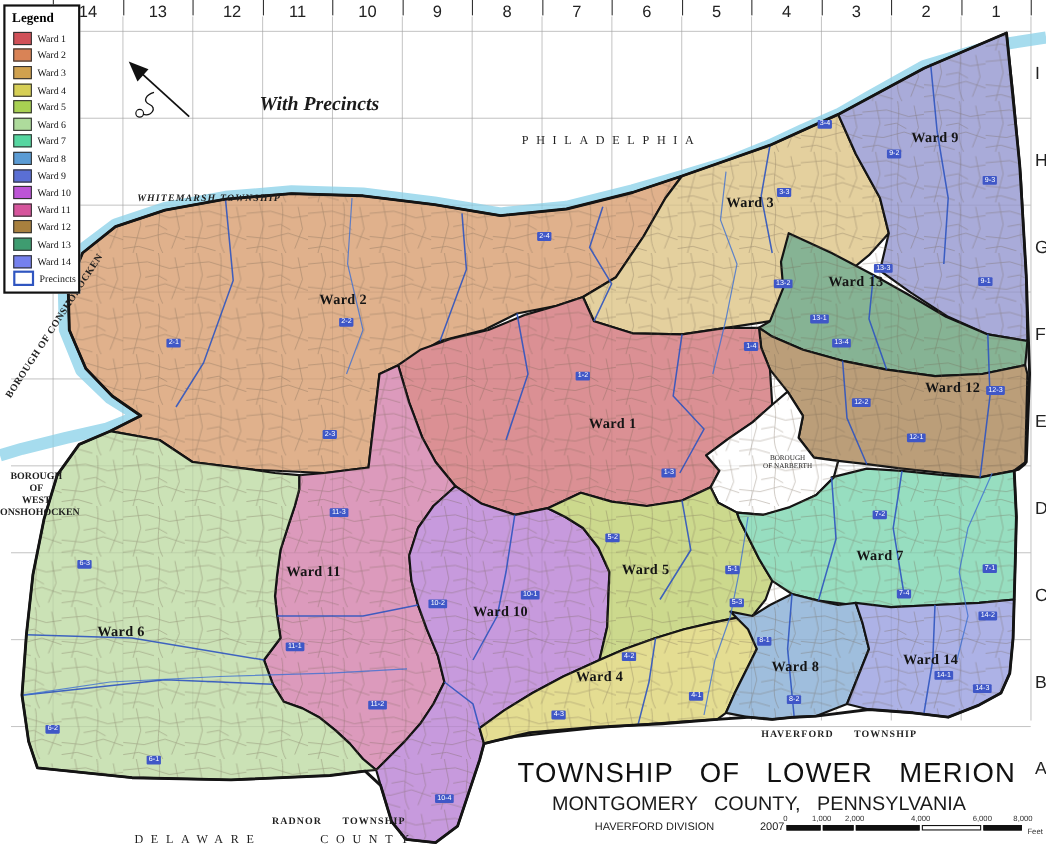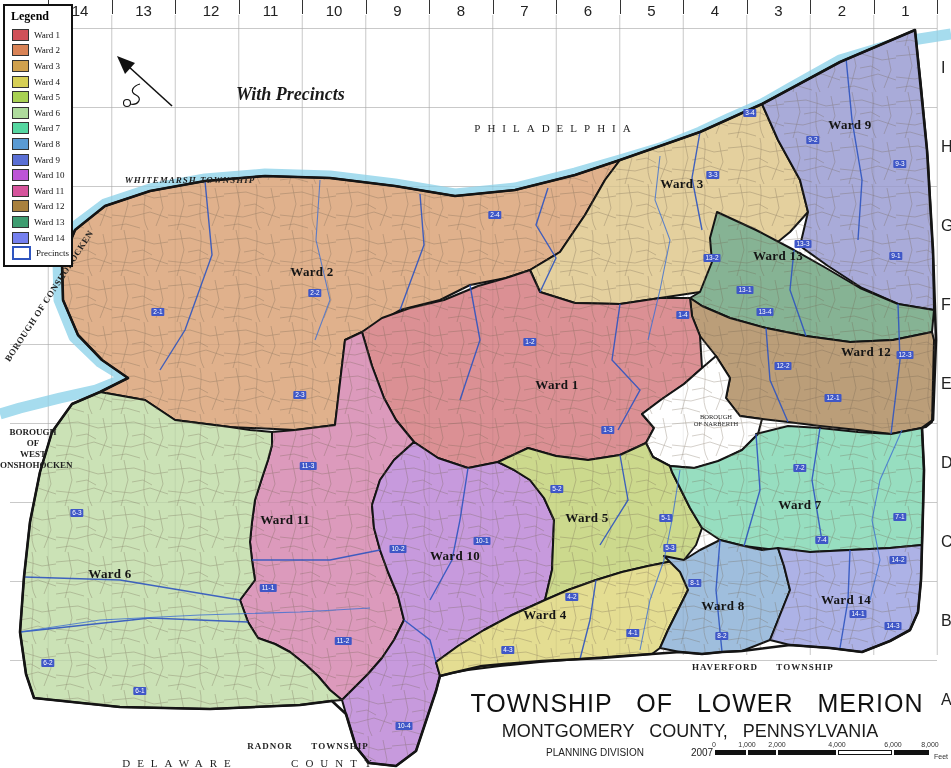--- a/index.html
+++ b/index.html
@@ -271,21 +271,21 @@
   </div>
   <div class="abs place bold-sm" style="left:725px;top:667px;transform:translate(-50%,-50%);">HAVERFORD</div>
   <div class="abs place bold-sm" style="left:805px;top:667px;transform:translate(-50%,-50%);">TOWNSHIP</div>
   <div class="abs place bold-sm" style="left:270px;top:746px;transform:translate(-50%,-50%);">RADNOR</div>
   <div class="abs place bold-sm" style="left:340px;top:746px;transform:translate(-50%,-50%);">TOWNSHIP</div>
   <div class="abs ctr place sp-wide" style="left:180px;top:763px;">DELAWARE</div>
   <div class="abs ctr place sp-wide" style="left:335px;top:763px;">COUNTY</div>
 
   <div id="tb1" class="ctr">TOWNSHIP OF LOWER MERION</div>
   <div id="tb2" class="ctr">MONTGOMERY COUNTY, PENNSYLVANIA</div>
-  <div id="tb3" class="ctr">PLANNING DIVISION</div>
+  <div id="tb3" class="ctr">HAVERFORD DIVISION</div>
   <div id="tb4" class="ctr">2007</div>
   <div id="scalebar">
       <div class="sc-lb" style="left: 714px; top: 741px;">0</div>
       <div class="sc-lb" style="left: 747px; top: 741px;">1,000</div>
       <div class="sc-lb" style="left: 777px; top: 741px;">2,000</div>
       <div class="sc-lb" style="left: 837px; top: 741px;">4,000</div>
       <div class="sc-lb" style="left: 893px; top: 741px;">6,000</div>
       <div class="sc-lb" style="left: 930px; top: 741px;">8,000</div>
       <div class="sc-seg" style="left: 715px; top: 750px; width: 31px; background: rgb(17, 17, 17);"></div>
       <div class="sc-seg" style="left: 748px; top: 750px; width: 28px; background: rgb(17, 17, 17);"></div>

